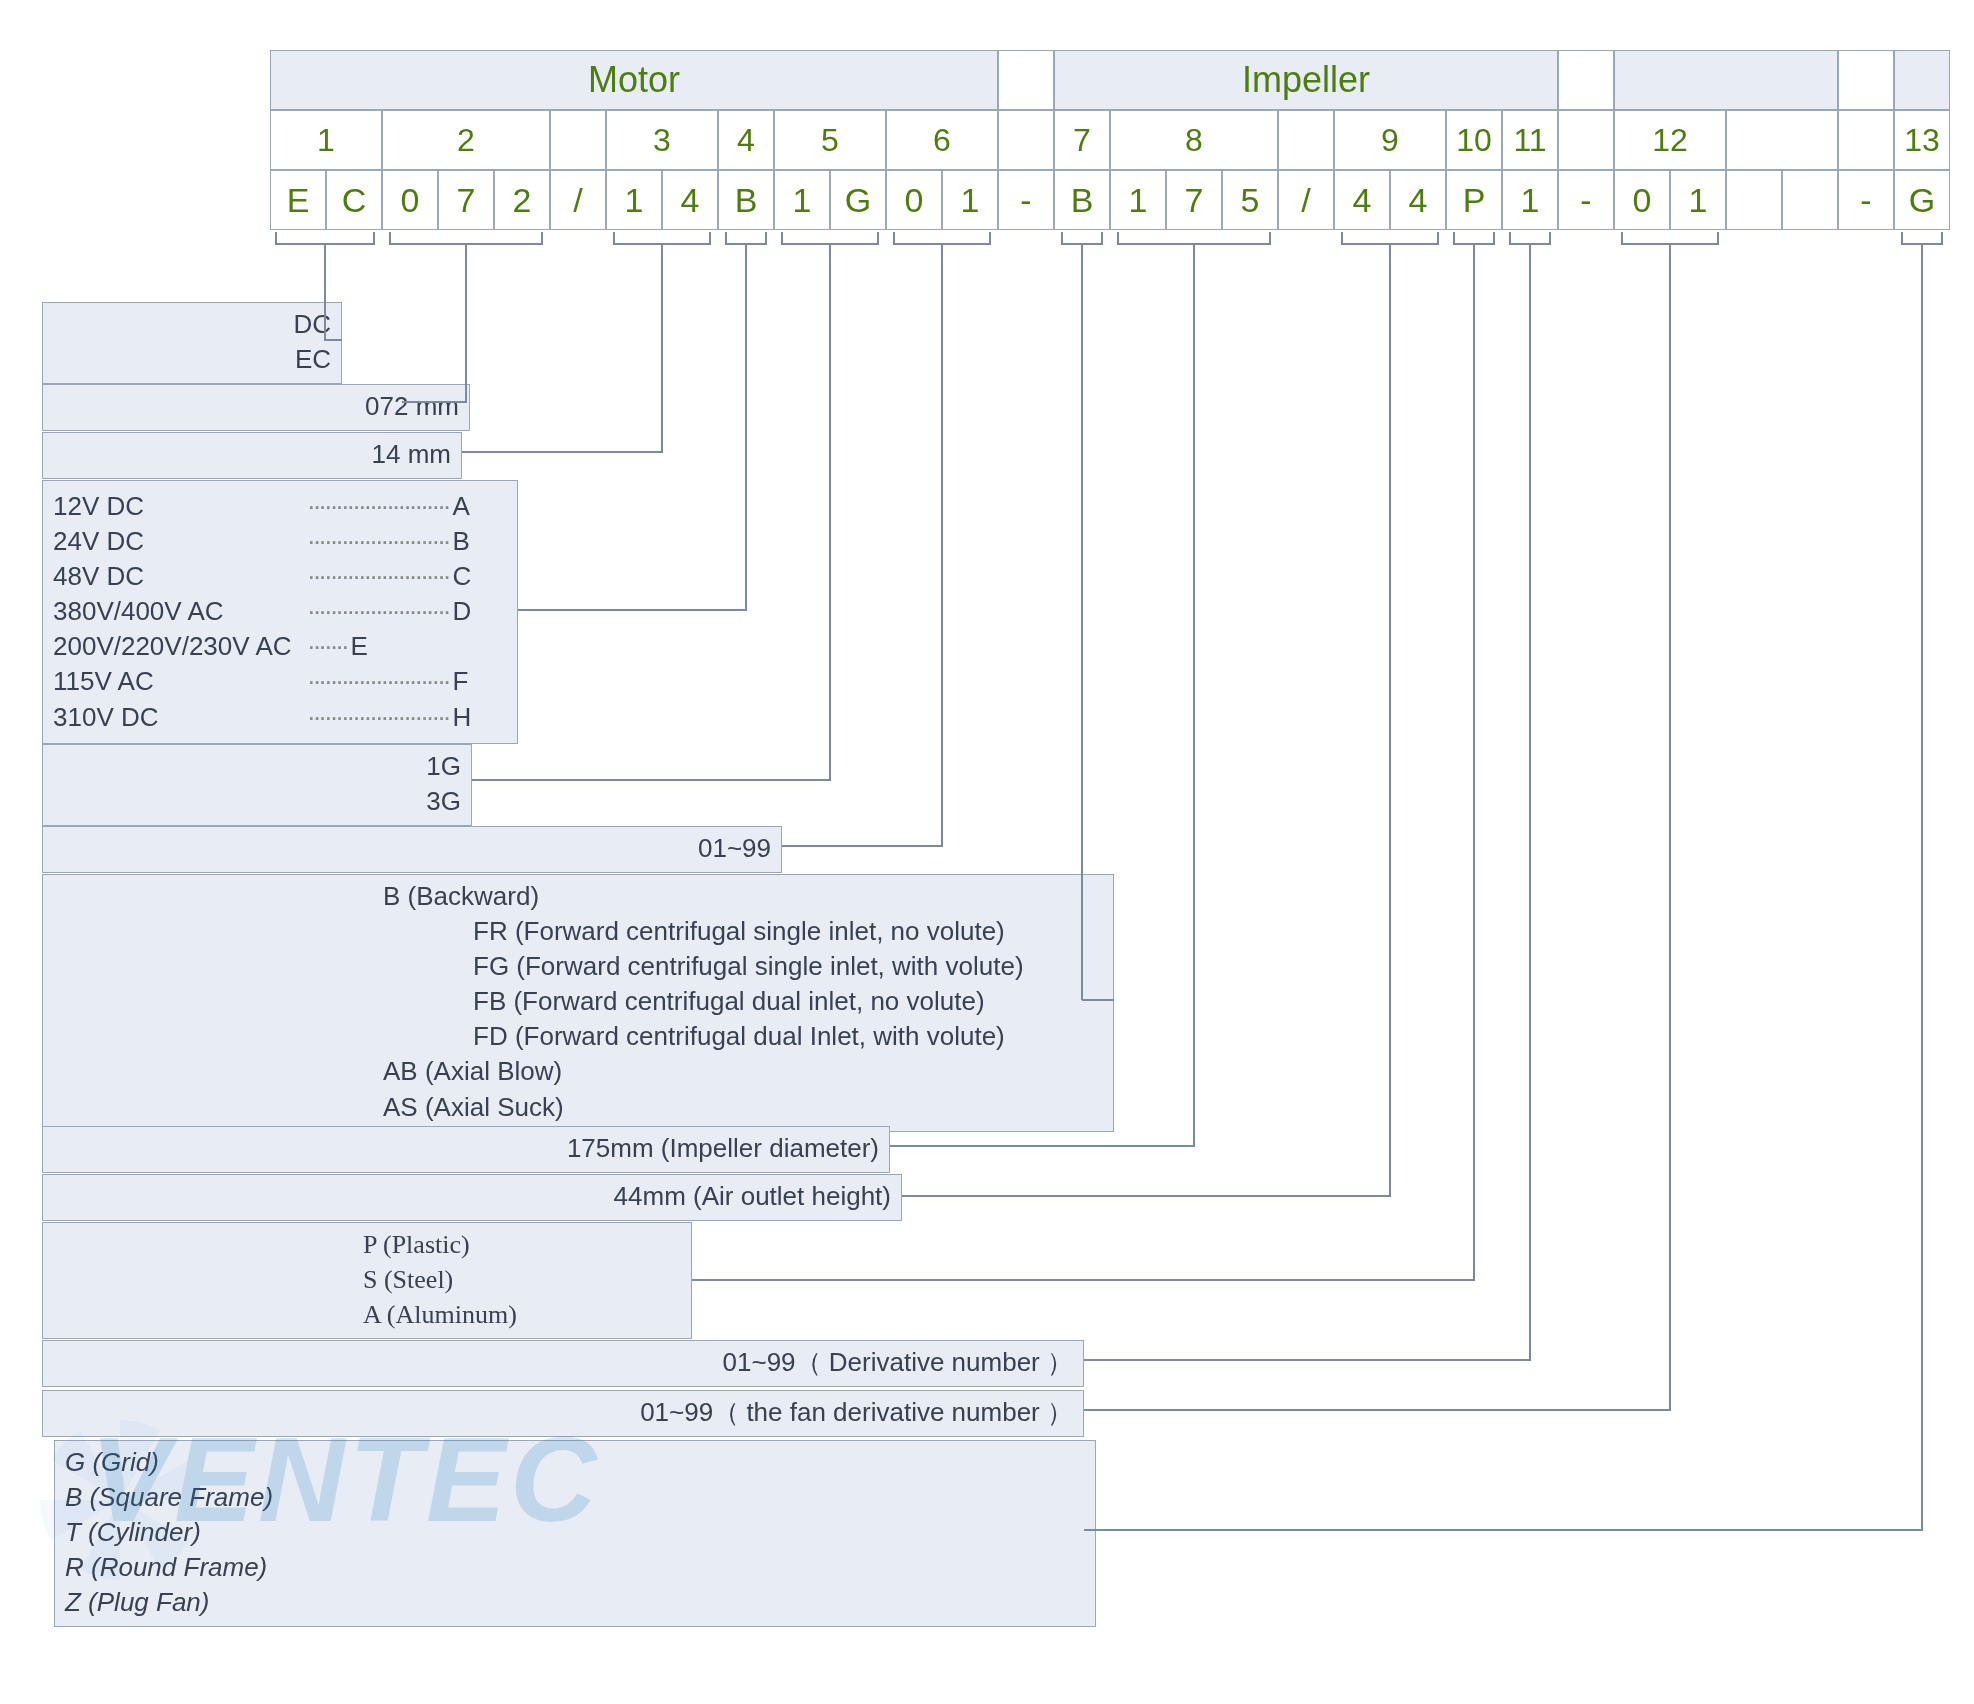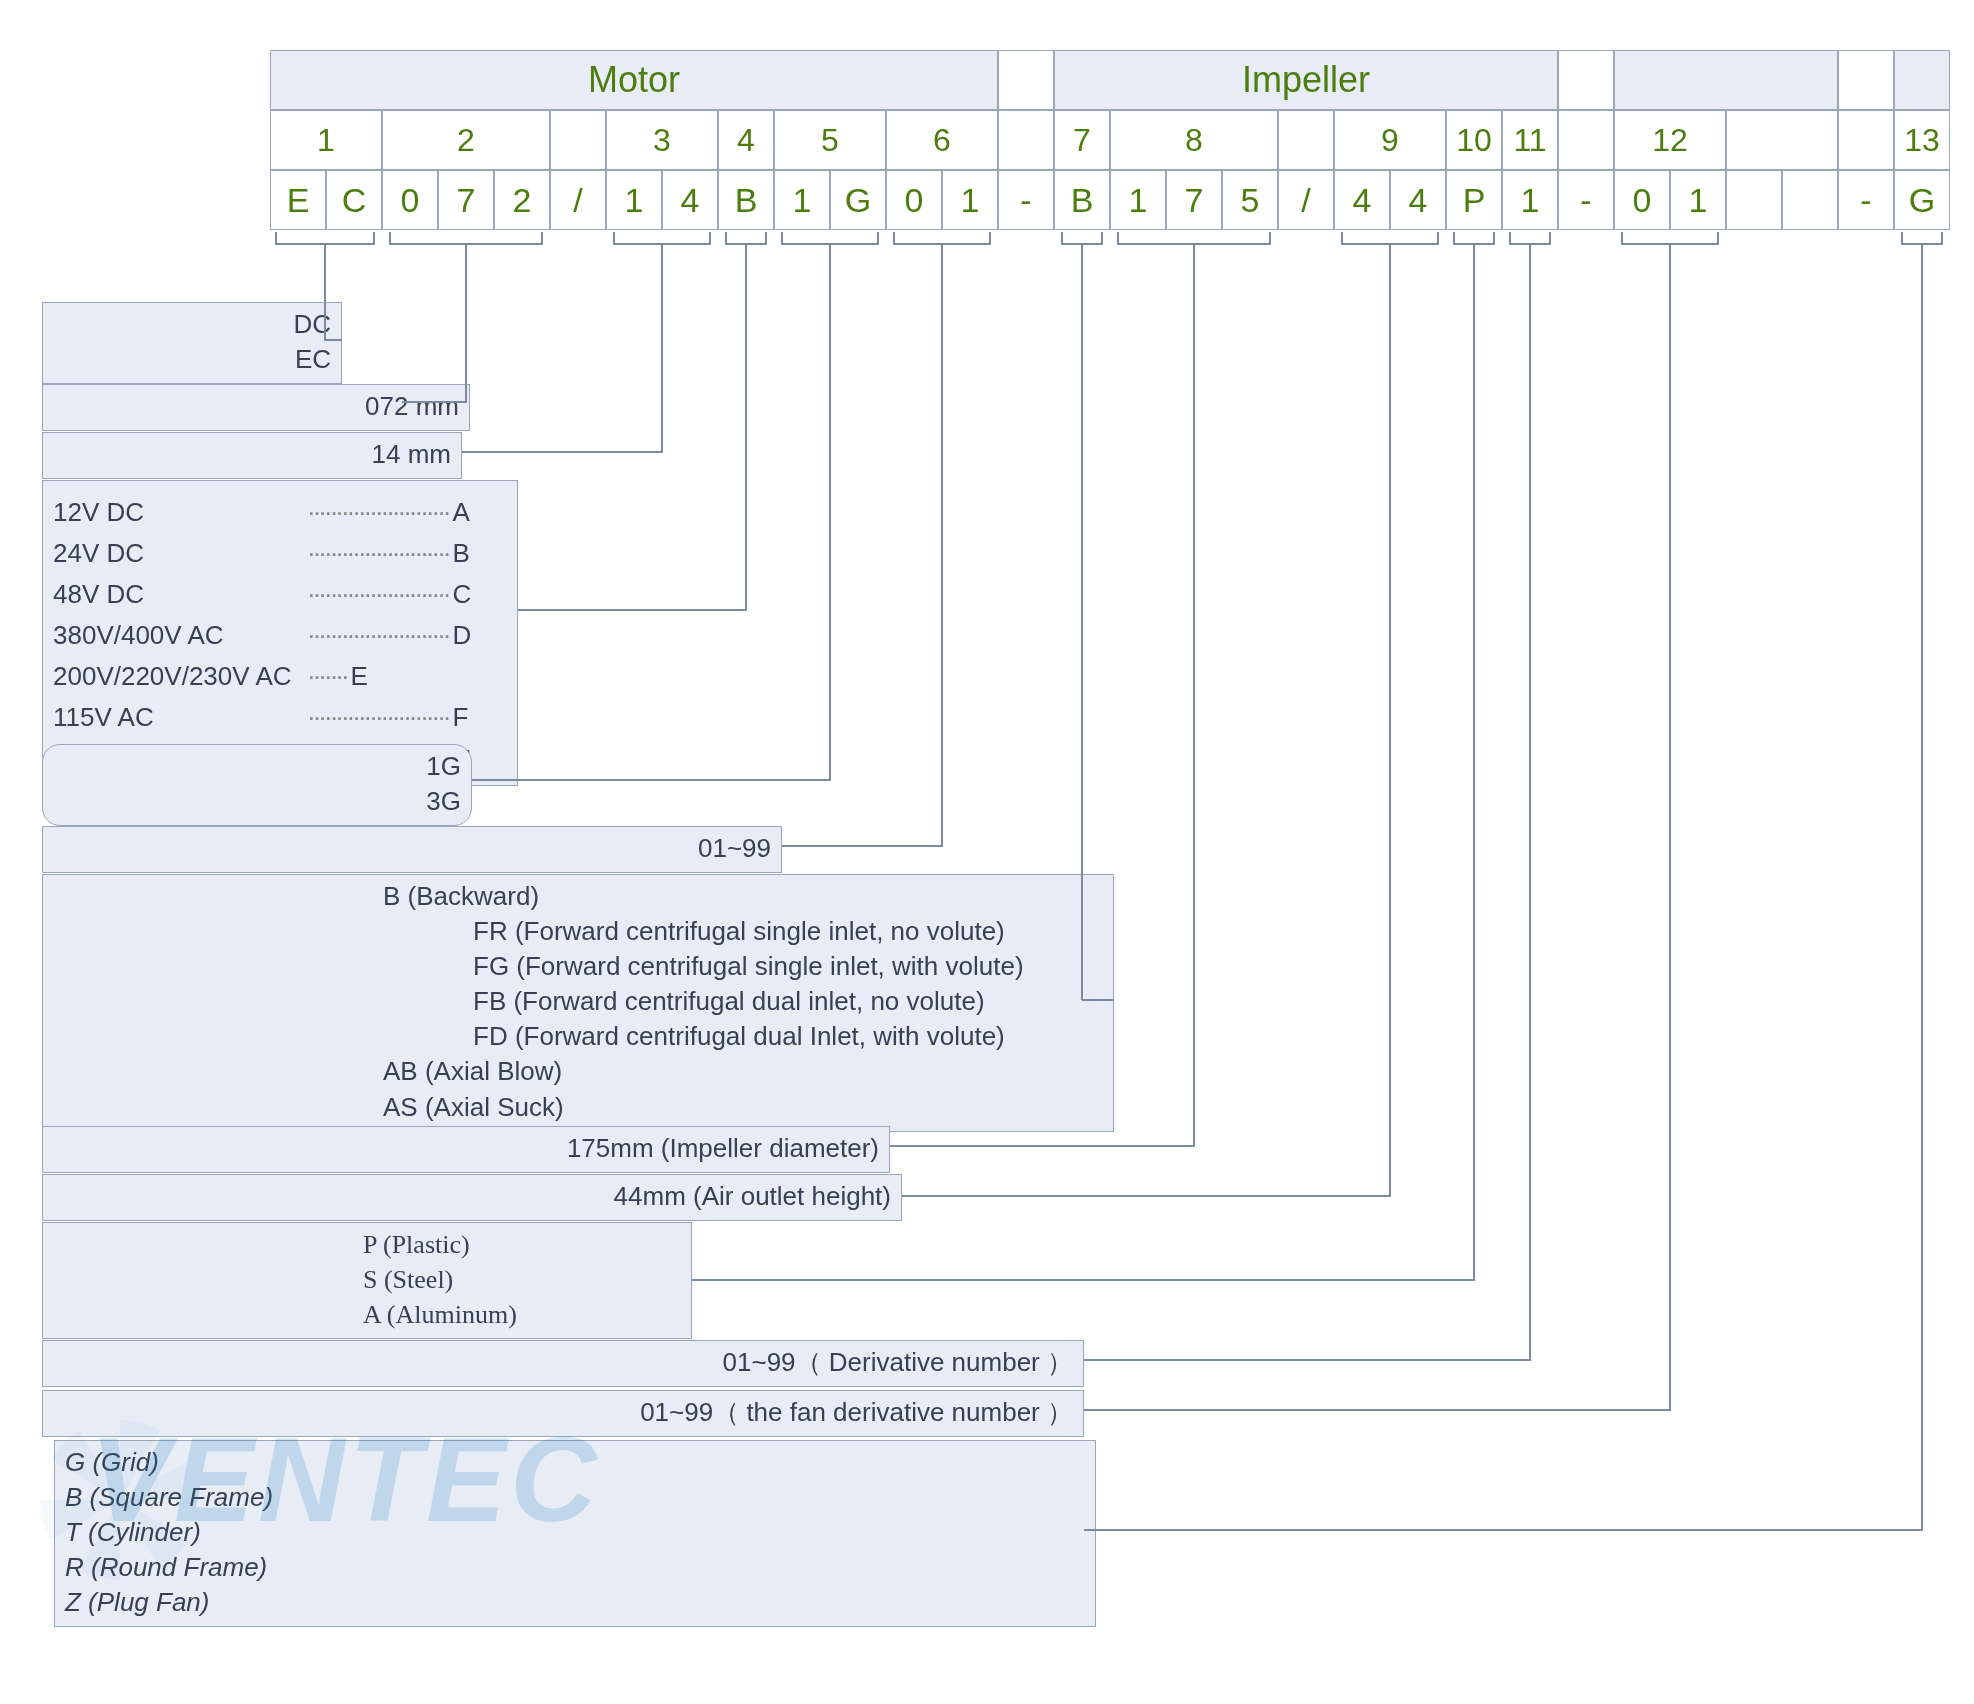--- a/index.html
+++ b/index.html
@@ -69,21 +69,21 @@
   .legend-box .line {
     white-space: nowrap;
     line-height: 1.35;
   }
   .legend-box .right {
     text-align: right;
   }
   .legend-box .indent { padding-left: 90px; }
   .dot::before { content: "·························"; letter-spacing: -3px; color: #888; margin: 0 4px; }
   .dot-short::before { content: "·······"; letter-spacing: -3px; color: #888; margin: 0 4px; }
-  .v-text { display:inline-block; min-width: 250px; margin-top: 6px; }
+  .v-text { display:inline-block; min-width: 250px; }
 
   
   svg.connectors {
     position: absolute;
     inset: 0;
     width: 1974px;
     height: 1704px;
     pointer-events: none;
   }
   svg.connectors path {
@@ -212,21 +212,21 @@
   <div class="legend-box" style="left:42px; top:480px; width:476px; font-size:26px; padding-top:8px; padding-bottom:8px;" id="legend-pos4">
       <div class="line"><span class="v-text">12V DC</span><span class="dot"></span><span>A</span></div>
       <div class="line"><span class="v-text">24V DC</span><span class="dot"></span><span>B</span></div>
       <div class="line"><span class="v-text">48V DC</span><span class="dot"></span><span>C</span></div>
       <div class="line"><span class="v-text">380V/400V AC</span><span class="dot"></span><span>D</span></div>
       <div class="line"><span class="v-text">200V/220V/230V AC</span><span class="dot-short"></span><span>E</span></div>
       <div class="line"><span class="v-text">115V AC</span><span class="dot"></span><span>F</span></div>
       <div class="line"><span class="v-text">310V DC</span><span class="dot"></span><span>H</span></div>
     </div>
 
-  <div class="legend-box" style="left:42px; top:744px; width:430px;border-radius:18px;">
+  <div class="legend-box" style="left:42px; top:744px; width:430px;">
     <div class="line right">1G</div>
     <div class="line right">3G</div>
   </div>
 
   <div class="legend-box" style="left:42px; top:826px; width:740px;">
     <div class="line right">01~99</div>
   </div>
 
   <div class="legend-box" style="left:42px; top:874px; width:1072px; padding-left: 340px;">
     <div class="line">B (Backward)</div>

